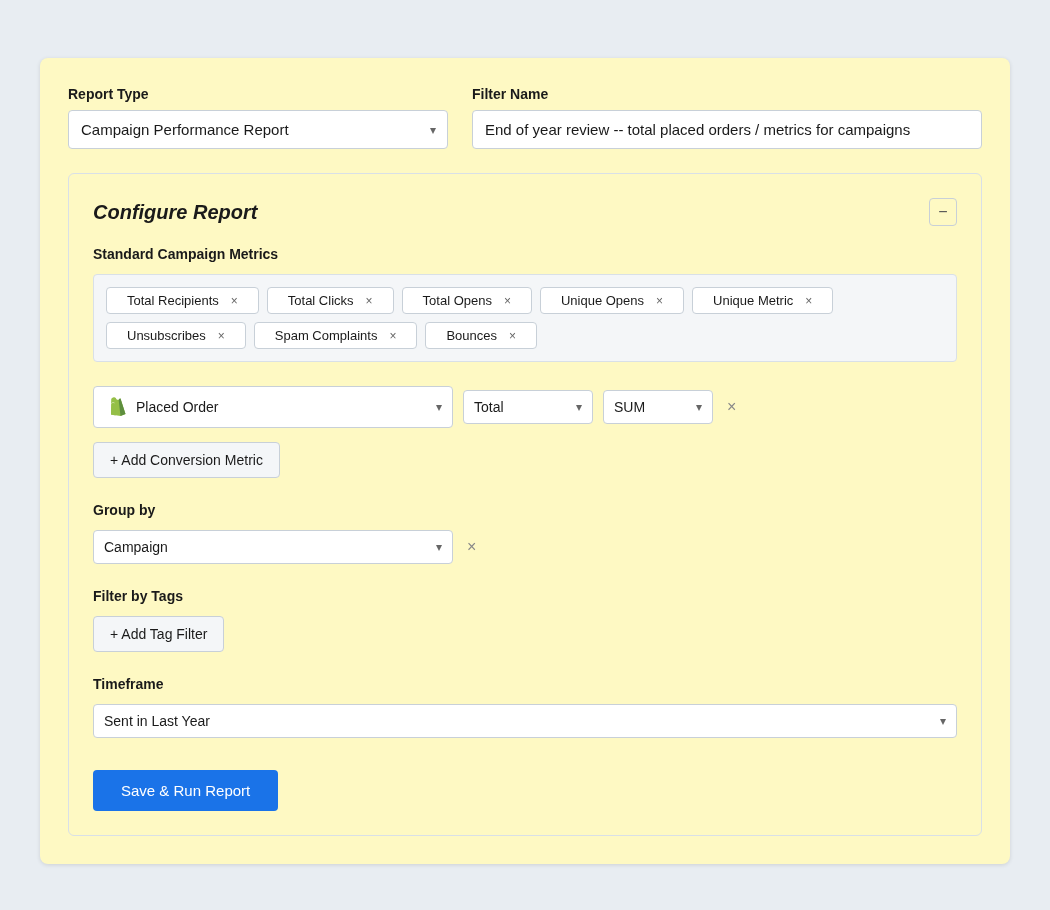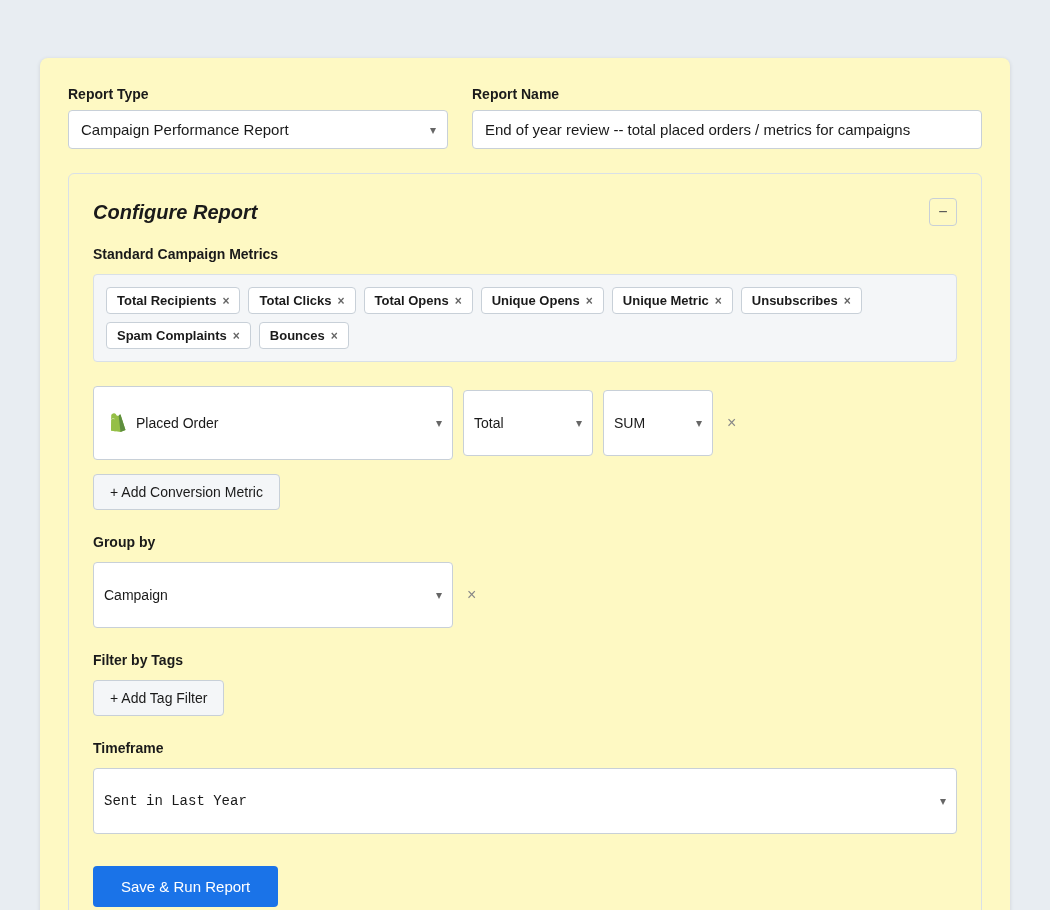--- a/index.html
+++ b/index.html
@@ -118,28 +118,27 @@
       padding: 12px;
       display: flex;
       flex-wrap: wrap;
       gap: 8px;
       min-height: 80px;
       margin-bottom: 24px;
     }
     .tag {
       display: inline-flex;
       align-items: center;
-      gap: 6px;
+      gap: 12px;
       background: #fff;
       border: 1px solid #c8d0d8;
       border-radius: 4px;
-      padding: 5px 10px;
+      padding: 5px 20px;
       font-size: 13px;
       color: #1a1a1a;
-      font-weight: bold;
     }
     .tag-remove {
       cursor: pointer;
       color: #666;
       font-size: 12px;
       line-height: 1;
     }
     .conversion-row {
       display: flex;
       align-items: center;
@@ -161,21 +160,21 @@
       justify-content: center;
       width: 24px;
       height: 24px;
     }
     .select-with-icon {
       display: flex;
       align-items: center;
       border: 1px solid #c8d0d8;
       border-radius: 4px;
       background: #fff;
-      padding: 24px 10px;
+      padding: 8px 10px;
       gap: 8px;
       position: relative;
     }
     .select-with-icon select {
       appearance: none;
       border: none;
       outline: none;
       font-size: 14px;
       color: #1a1a1a;
       background: transparent;
@@ -235,21 +234,21 @@
 
     <div class="top-row">
       <div class="field-group report-type">
         <label class="field-label">Report Type</label>
         <div class="select-wrapper">
           <select class="select-control"><option>Campaign Performance Report</option><option>Email Performance Report</option></select>
           <span class="select-arrow">▾</span>
         </div>
       </div>
       <div class="field-group report-name">
-        <label class="field-label">Report Name</label>
+        <label class="field-label">Filter Name</label>
         <input type="text" class="text-input" value="End of year review -- total placed orders / metrics for campaigns" style="">
       </div>
     </div>
 
     <div class="configure-section">
       <div class="configure-header">
         <span class="configure-title">Configure Report</span>
         <button class="collapse-btn">−</button>
       </div>
 
@@ -357,21 +356,21 @@
       
       <div class="form-section">
         <div class="section-label">Filter by Tags</div>
         <button class="add-btn">+ Add Tag Filter</button>
       </div>
 
       
       <div class="form-section">
         <div class="section-label">Timeframe</div>
         <div class="select-with-icon timeframe-select">
-          <select style="appearance:none;border:none;outline:none;font-size:14px;color:#1a1a1a;background:transparent;flex:1;cursor:pointer;font-family:Liberation Mono, monospace;">
+          <select style="appearance:none;border:none;outline:none;font-size:14px;color:#1a1a1a;background:transparent;flex:1;cursor:pointer;">
             <option>Sent in Last Year</option>
             <option>Sent in Last 30 Days</option>
             <option>Sent in Last 90 Days</option>
             <option>All Time</option>
           </select>
           <span style="color:#666;font-size:12px;">▾</span>
         </div>
       </div>
 
       

